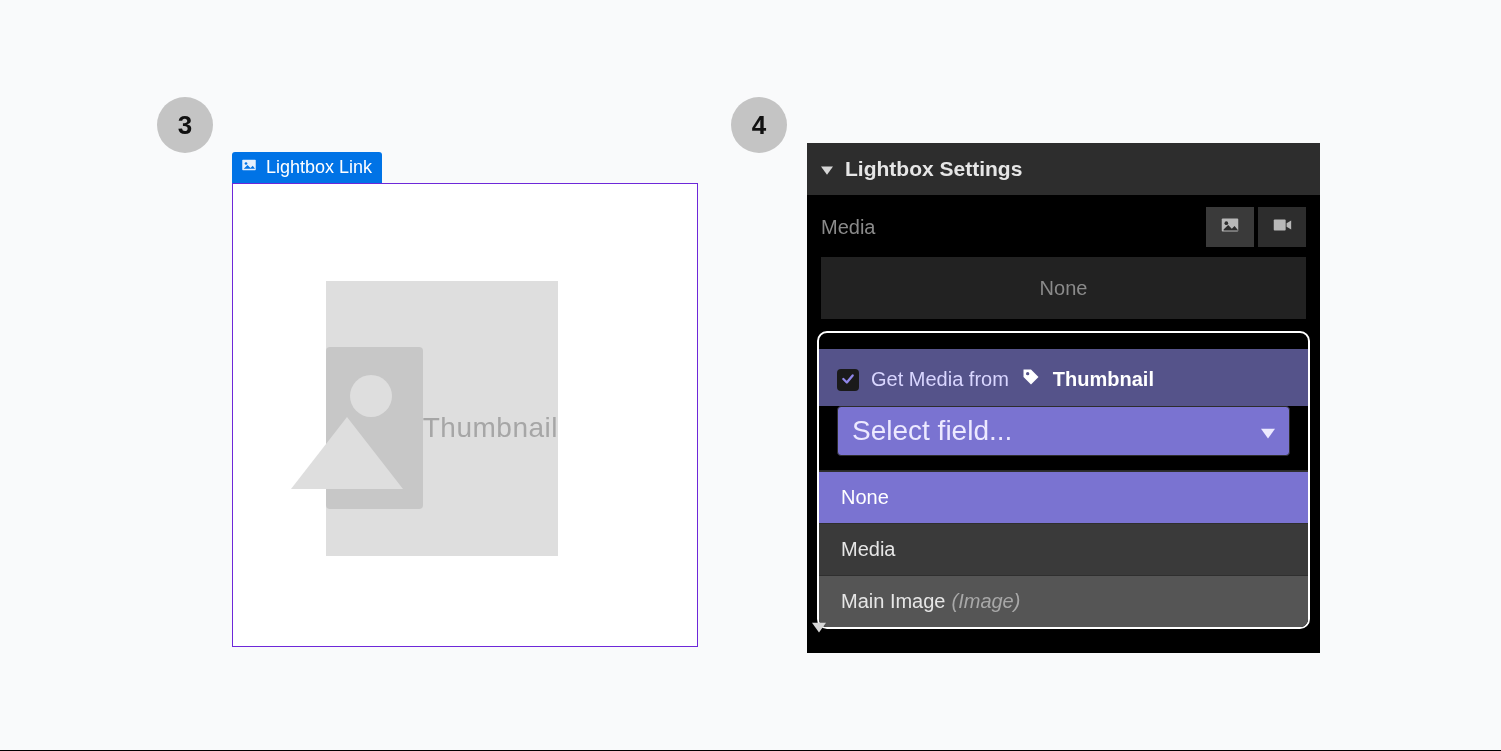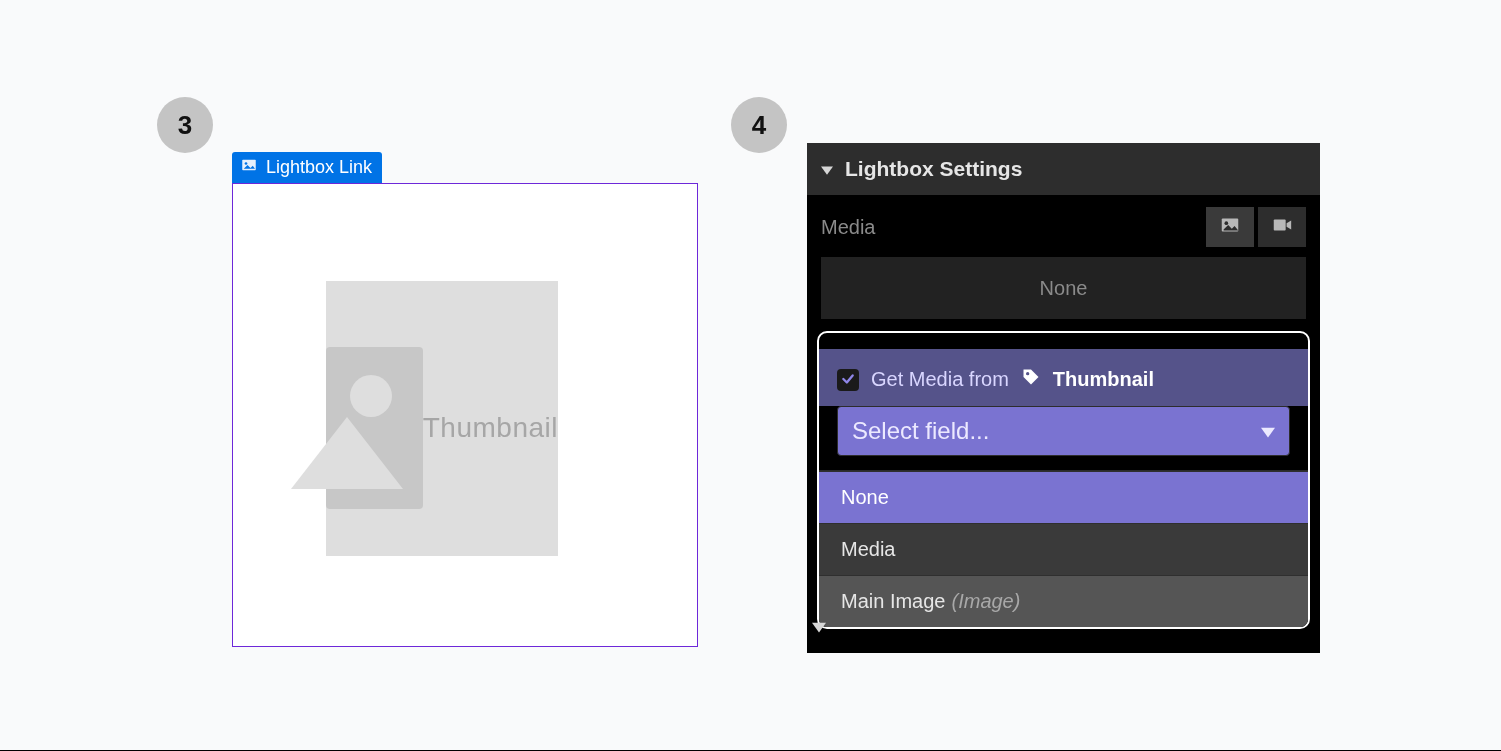--- a/index.html
+++ b/index.html
@@ -187,21 +187,21 @@
     margin: 0 18px 14px 18px;
     height: 50px;
     background: #7a73d1;
     border: 1px solid #2d2d2d;
     border-radius: 4px;
     display: flex;
     align-items: center;
     justify-content: space-between;
     padding: 0 14px;
     color: #ece9ff;
-    font-size: 24px;
+    font-size: 28px;
   }
   .dropdown {
     background: #3a3a3a;
     border-top: 1px solid #2a2a2a;
   }
   .dropdown-item {
     height: 52px;
     display: flex;
     align-items: center;
     padding: 0 22px;

